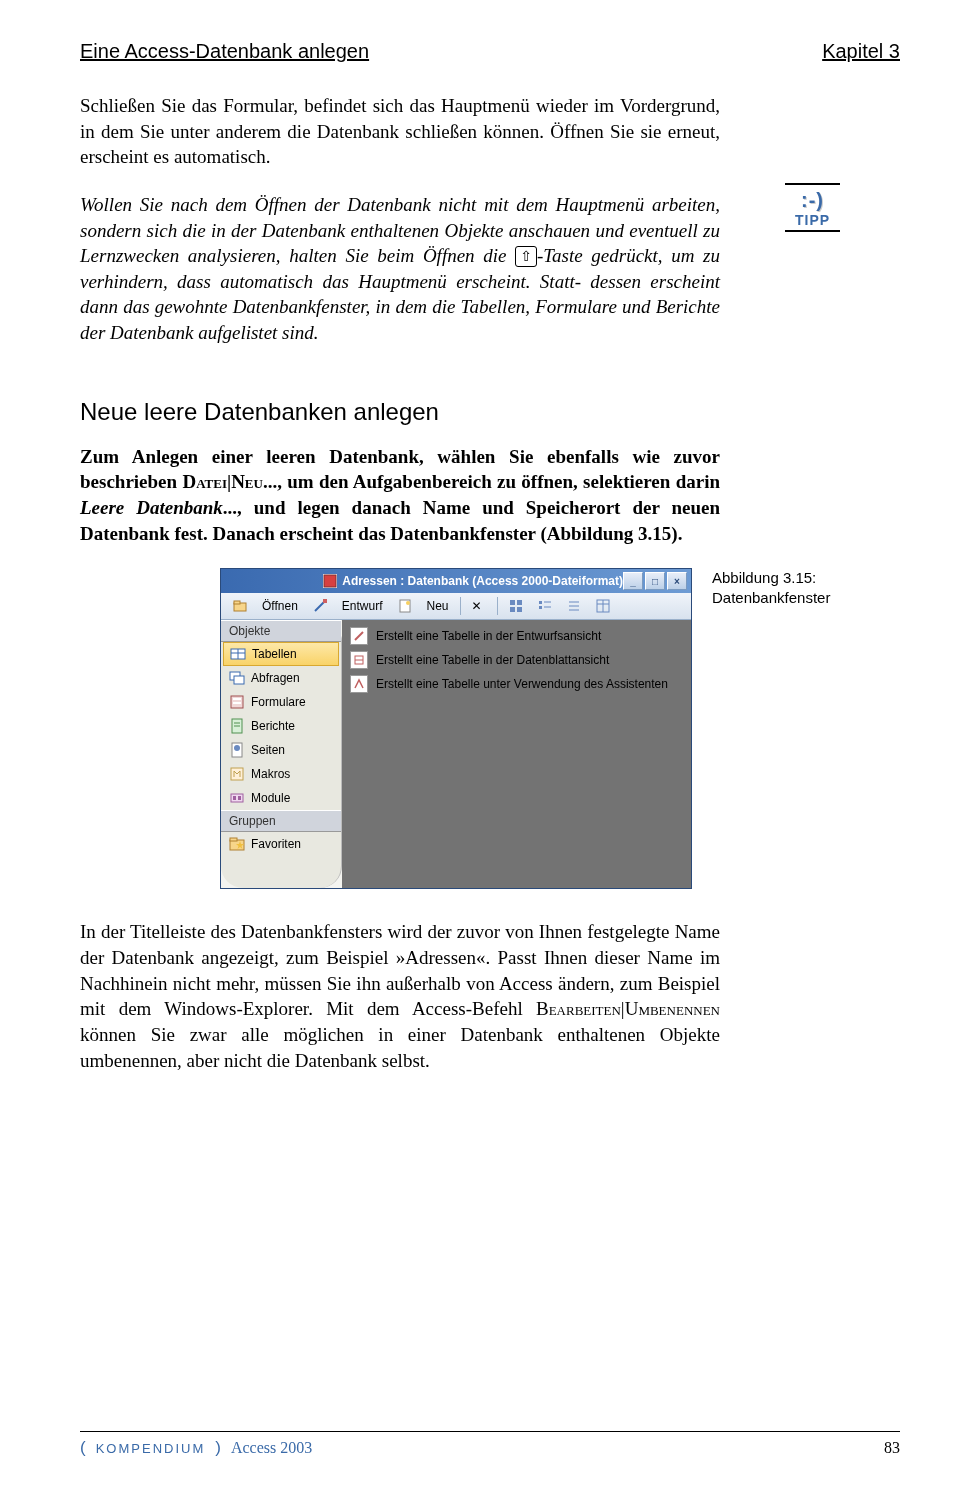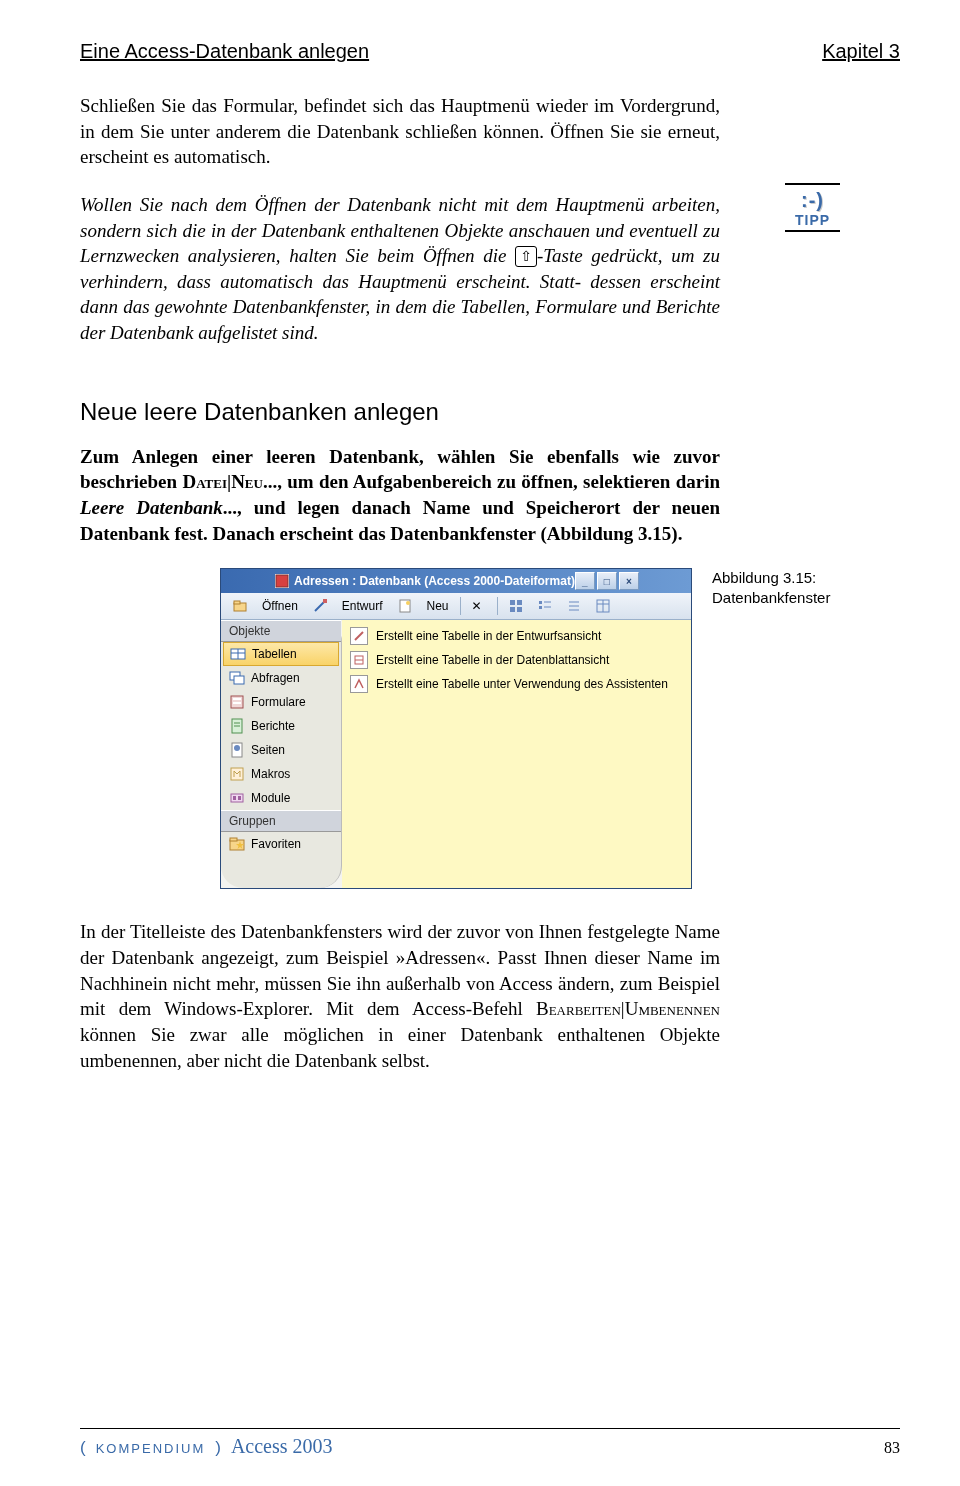--- a/index.html
+++ b/index.html
@@ -119,21 +119,21 @@
     background: #fff;
     font-family: Tahoma, Arial, sans-serif;
     font-size: 12px;
     margin-left: 140px;
   }
   .db-titlebar {
     background: linear-gradient(to right, #3a6ab0, #6d9bd4);
     color: #fff;
     display: flex;
     align-items: center;
-    justify-content: center;
+    justify-content: flex-end;
     padding: 3px 4px 3px 6px;
     font-weight: bold;
     font-size: 12px;
   }
   .db-titlebar-left {
     display: flex;
     align-items: center;
     gap: 5px;
   }
   .db-title-icon {
@@ -218,21 +218,21 @@
   }
   .sb-icon {
     width: 16px; height: 16px;
     display: inline-flex;
     align-items: center;
     justify-content: center;
     font-size: 11px;
   }
   .db-content {
     flex: 1;
-    background: #fef9c3;
+    background: #737373;
     padding: 4px 6px;
     min-height: 260px;
   }
   .db-list-item {
     display: flex;
     align-items: center;
     gap: 8px;
     padding: 3px 2px;
     font-size: 12px;
   }
@@ -269,21 +269,21 @@
     letter-spacing: 2px;
     color: #3a6aa8;
   }
   .paren {
     color: #3a6aa8;
     font-family: Arial, sans-serif;
     font-size: 17px;
   }
   .footer-title {
     color: #3a6aa8;
-    font-size: 20px;
+    font-size: 16px;
   }
   .page-num {
     font-size: 16px;
   }
 </style>
 </head>
 <body>
 
 <div class="page">
   <div class="header-row">

